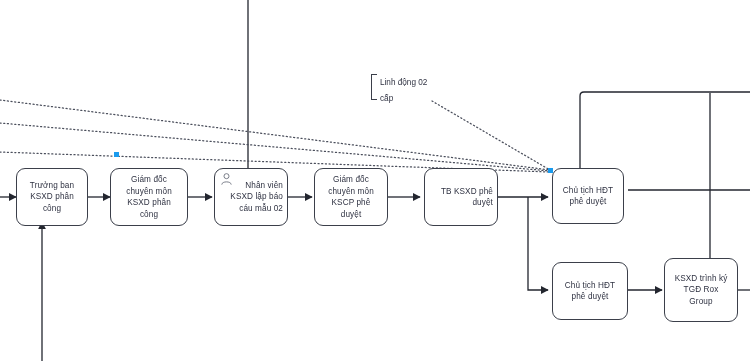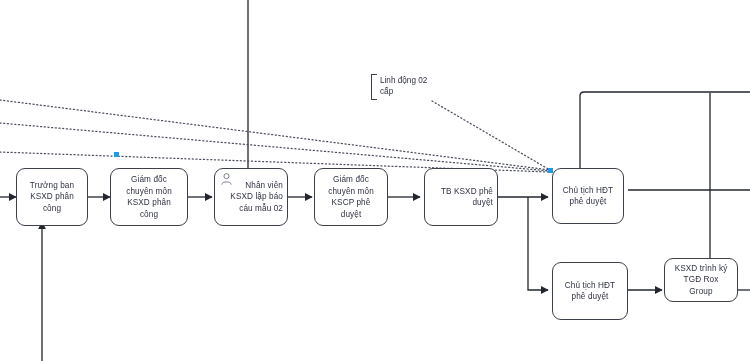--- a/index.html
+++ b/index.html
@@ -49,21 +49,21 @@
     left: 5px;
     top: 3px;
     width: 13px;
     height: 14px;
     pointer-events: none;
   }
   .note {
     position: absolute;
     color: #2f3242;
     font-size: 8.2px;
-    line-height: 11px;
+    line-height: 16px;
     white-space: pre-line;
   }
   .note-bracket {
     position: absolute;
     box-sizing: border-box;
     border-left: 1.2px solid #3b3f4a;
     border-top: 1.2px solid #3b3f4a;
     border-bottom: 1.2px solid #3b3f4a;
   }
   .marker-dot {
@@ -162,21 +162,21 @@
   <div class="node" style="left:552px; top:168px; width:72px; height:56px;">
     <span class="label" style="white-space: pre-line;">Chủ tịch HĐT
 phê duyệt</span>
   </div>
 
   <div class="node" style="left:552px; top:262px; width:76px; height:58px;">
     <span class="label" style="white-space: pre-line;">Chủ tịch HĐT
 phê duyệt</span>
   </div>
 
-  <div class="node" style="left:664px; top:258px; width:74px; height:44px;">
+  <div class="node" style="left:664px; top:258px; width:74px; height:64px;">
     <span class="label" style="white-space: pre-line;">KSXD trình ký
 TGĐ Rox
 Group</span>
   </div>
 
   <div class="note-bracket" style="left:371px; top:74px; width:6px; height:26px;"></div>
   <div class="note" style="left: 380px; top: 75px; width: 80px; white-space: pre-line;">Linh động 02
 cấp</div>
 
   <div class="marker-dot" style="left:114px; top:152px;"></div>

